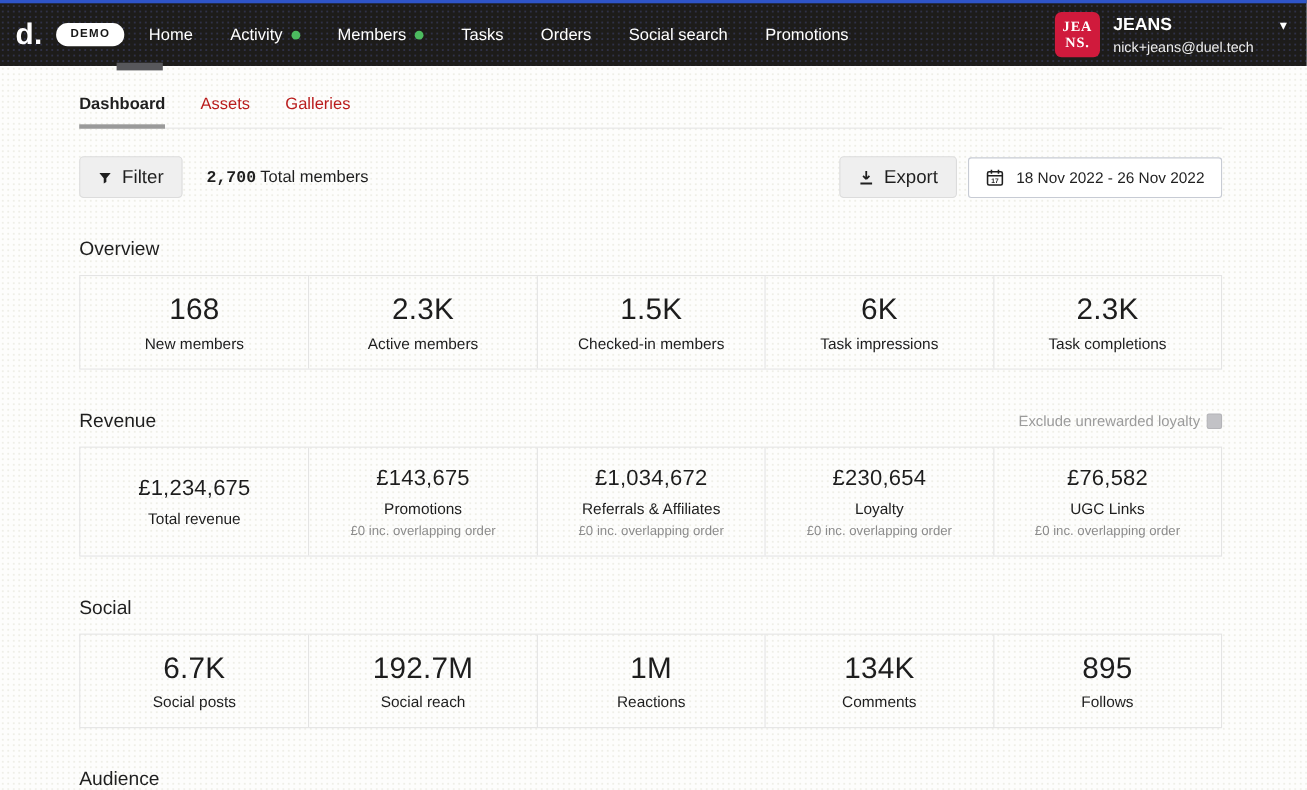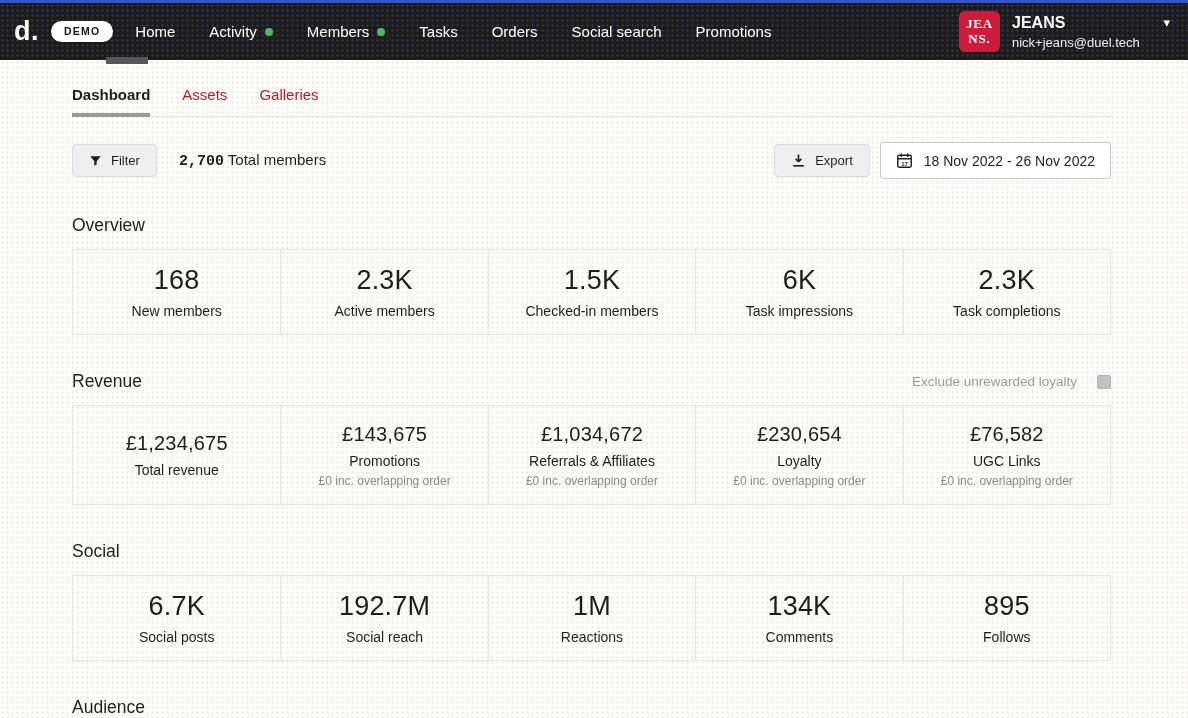--- a/index.html
+++ b/index.html
@@ -56,35 +56,35 @@
   .tab { font-size: 15px; padding-bottom: 13px; color: #b91c1c; cursor: pointer; position: relative; }
   .tab.active { color: #1f1f1f; font-weight: 700; }
   .tab.active::after {
     content: ""; position: absolute; left: 0; right: 0; bottom: -1px; height: 4px; background: #9a9a9a;
   }
 
   .toolbar { margin-top: 25px; display: flex; align-items: center; }
   .btn {
     display: flex; align-items: center; gap: 9px;
     background: #efefef; border: 1px solid #dcdcdc; border-radius: 4px;
-    padding: 8px 16px; font-size: 13px; font-weight: 500; color: #1f1f1f; cursor: pointer;
+    padding: 8px 16px; font-size: 17px; font-weight: 500; color: #1f1f1f; cursor: pointer;
   }
   .members-count { margin-left: 22px; font-size: 15px; }
   .members-count b { font-weight: 700; font-family: Liberation Mono, monospace; }
   .toolbar-right { margin-left: auto; display: flex; align-items: center; gap: 10px; }
   .datebox {
     display: flex; align-items: center; gap: 11px;
     background: #fff; border: 1px solid #c7cbd4; border-radius: 3px;
     padding: 9px 15px; font-size: 14px; cursor: pointer;
   }
 
   .section { margin-top: 36px; }
   .section-head { display: flex; align-items: center; justify-content: space-between; margin-bottom: 13px; }
   .section-title { font-size: 17.5px; font-weight: 500; color: #1f1f1f; }
-  .toggle-row { display: flex; align-items: center; gap: 20px; }
+  .toggle-row { display: flex; align-items: center; gap: 6px; }
   .toggle-label { font-size: 13.5px; color: #9b9b9b; }
   .checkbox { width: 14px; height: 14px; background: #c2c2c6; border: 1px solid #b4b4b8; border-radius: 2px; cursor: pointer; }
 
   .cards { display: grid; grid-template-columns: repeat(5, 1fr); border: 1px solid #e4e4e4; }
   .card {
     border-left: 1px solid #e4e4e4; min-height: 84px; padding: 14px 6px;
     display: flex; flex-direction: column; align-items: center; justify-content: center; text-align: center;
   }
   .card:first-child { border-left: none; }
   .card-value { font-size: 27px; color: #1d1d1d; letter-spacing: 0.2px; }

